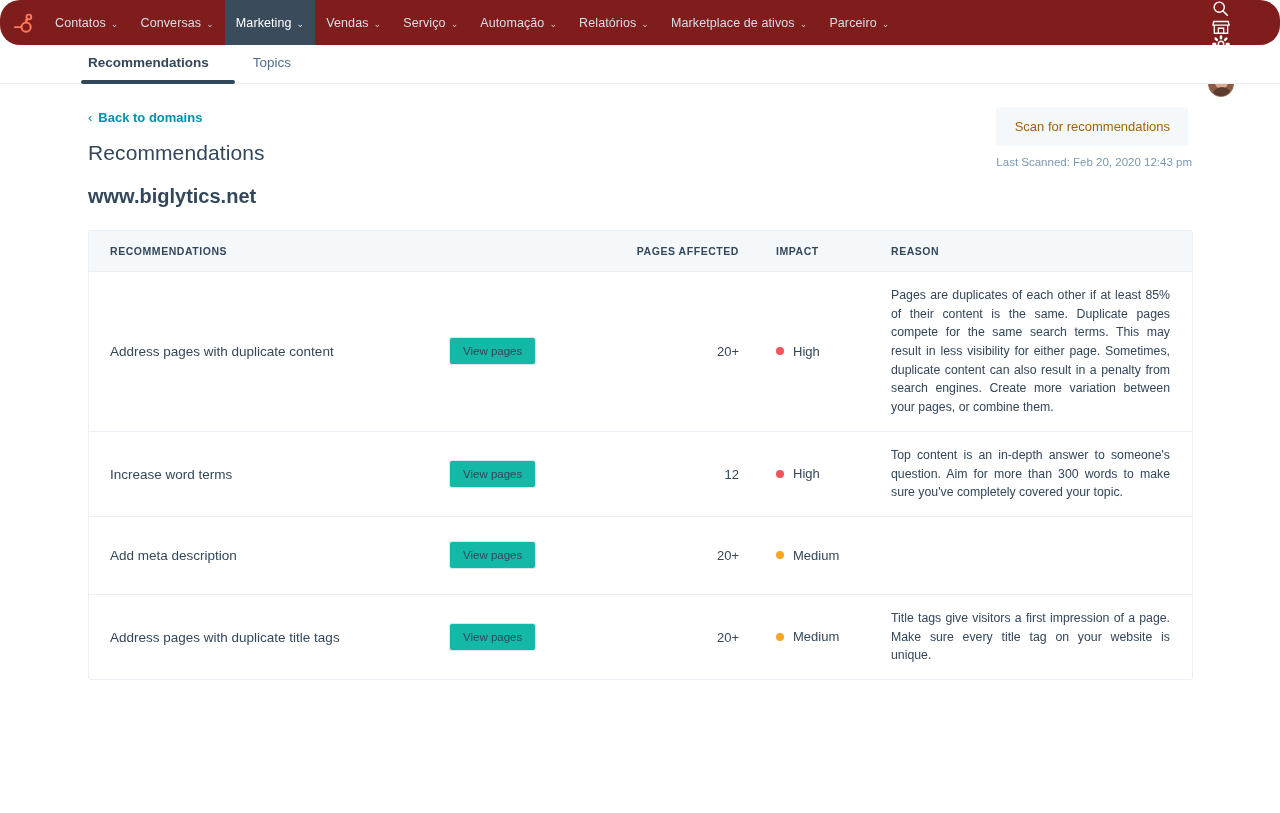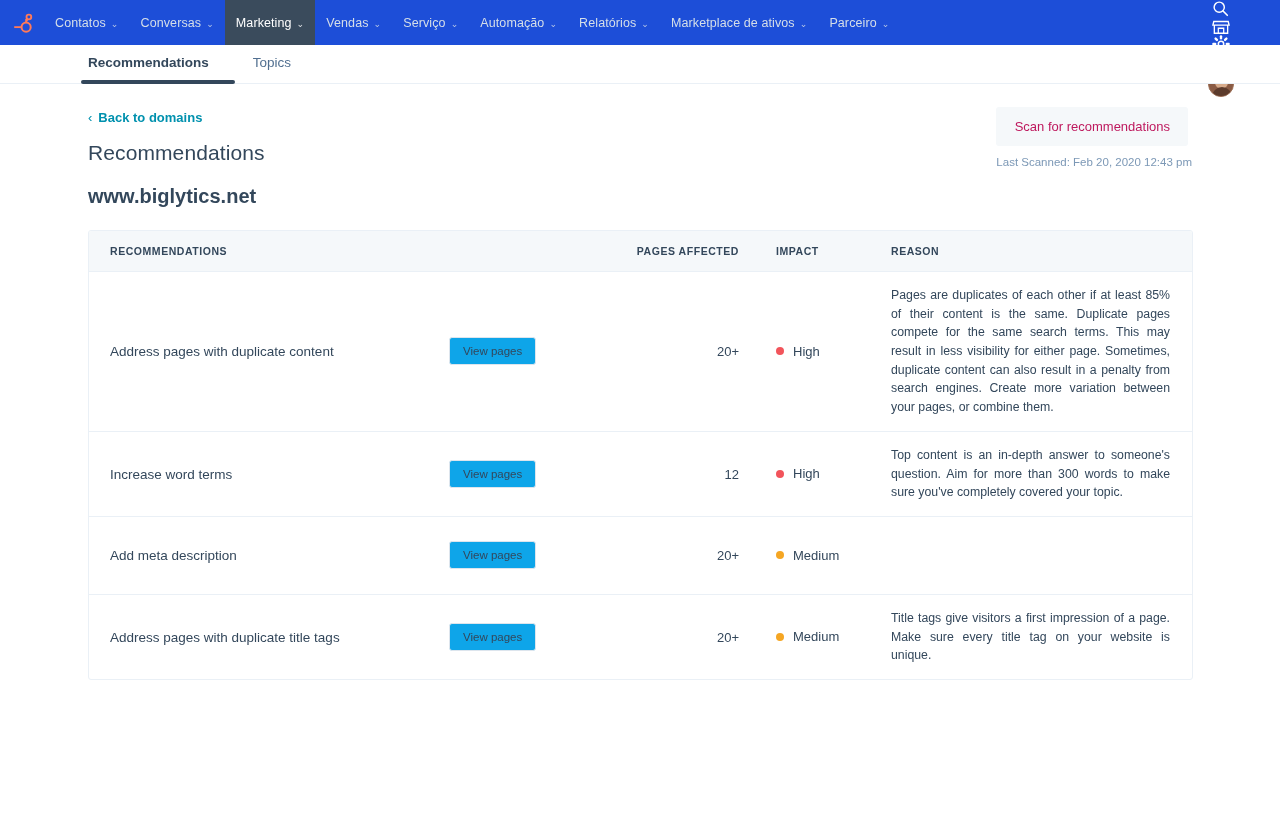--- a/index.html
+++ b/index.html
@@ -9,24 +9,25 @@
     width: 1280px;
     height: 813px;
     background: #ffffff;
     font-family: "Liberation Sans", sans-serif;
     -webkit-font-smoothing: antialiased;
   }
 
   
   .topnav {
     height: 45px;
-    background: #1d4ed8;
+    background: #7f1d1d;
     display: flex;
     align-items: stretch;
     position: relative;
+    border-radius: 20px;
   }
   .nav-logo {
     width: 44px;
     display: flex;
     align-items: center;
     justify-content: center;
     flex: 0 0 44px;
   }
   .nav-logo svg { display: block; }
 
@@ -196,21 +197,21 @@
   }
 
   .scan-area {
     position: absolute;
     right: 88px;
     top: 23px;
     text-align: right;
   }
   .scan-btn {
     background: #f5f8fa;
-    color: #be185d;
+    color: #a16207;
     border: none;
     border-radius: 3px;
     font-size: 13px;
     font-family: "Liberation Sans", sans-serif;
     padding: 12px 18px;
     cursor: default;
     display: block;
     width: 192px;
   }
   .last-scanned {
@@ -255,21 +256,21 @@
     min-height: 78px;
     padding: 14px 0;
   }
   .trow:last-child { border-bottom: none; }
 
   .rec-name {
     font-size: 13.5px;
     color: #33475b;
   }
   .view-btn {
-    background: #0ea5e9;
+    background: #14b8a6;
     color: #33475b;
     border: 1px solid #dde5ed;
     border-radius: 3px;
     font-size: 11.5px;
     font-family: "Liberation Sans", sans-serif;
     padding: 7px 13px;
     cursor: pointer;
     white-space: nowrap;
   }
   .pages-val {

